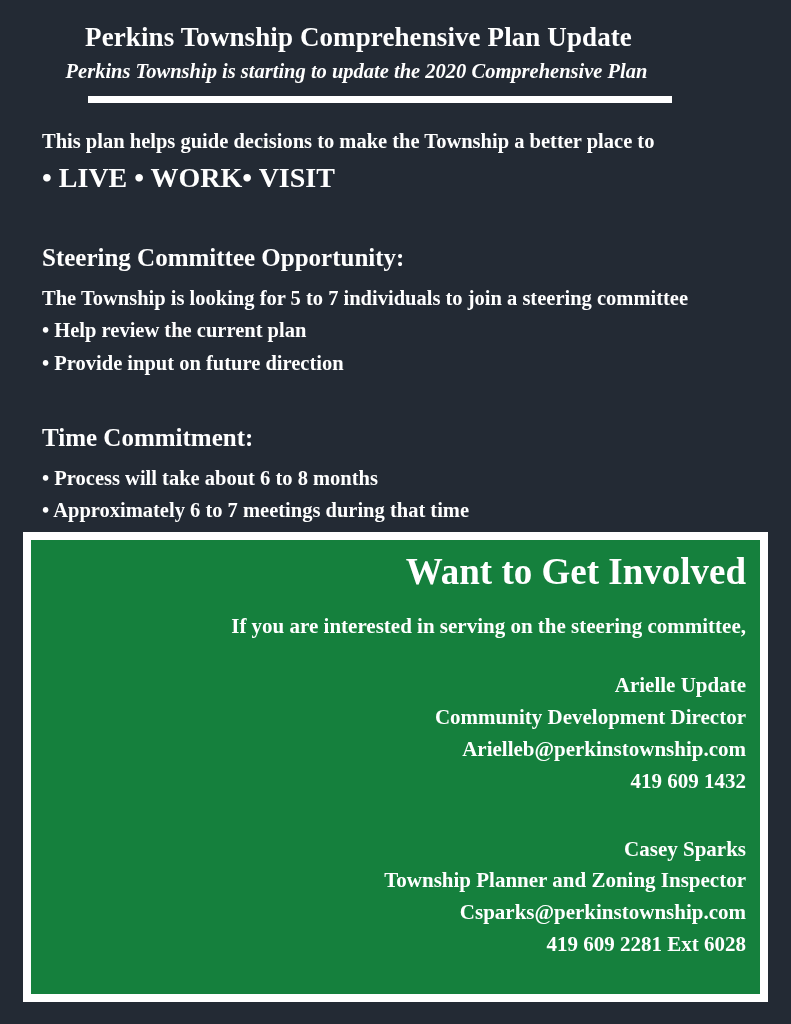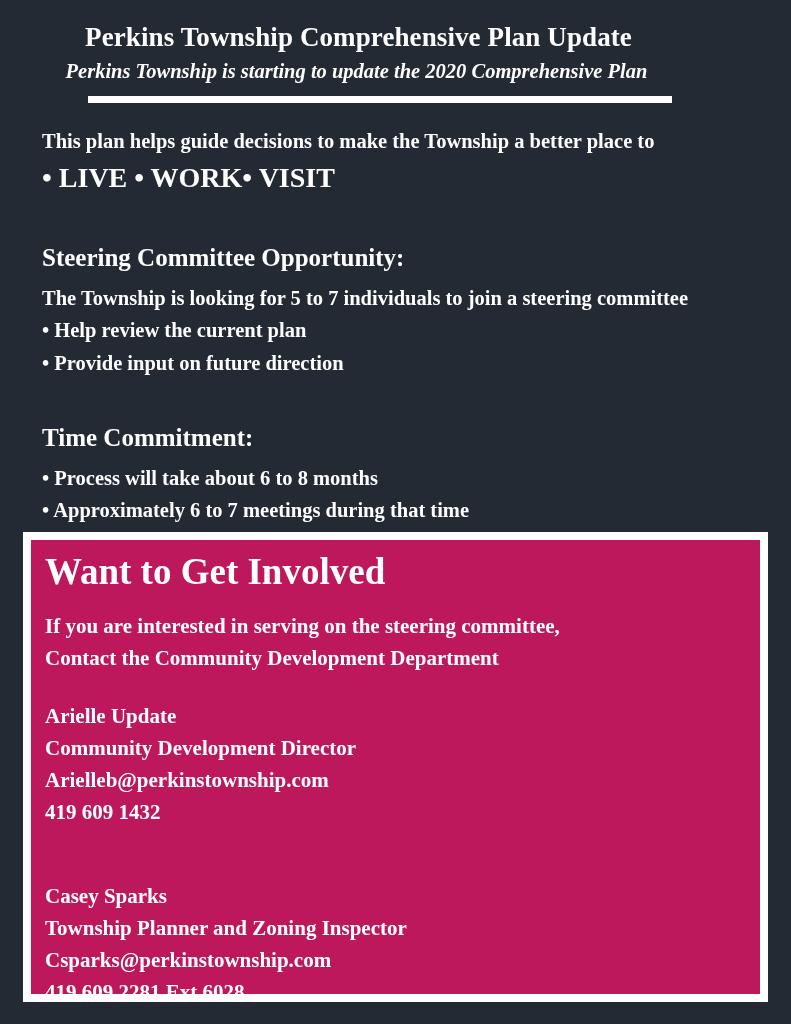--- a/index.html
+++ b/index.html
@@ -86,24 +86,25 @@
   .section-block { margin-top: 0; }
 
   
   .callout {
     position: absolute;
     left: 23px;
     top: 532px;
     width: 745px;
     height: 470px;
     box-sizing: border-box;
-    background: #be185d;
+    background: #15803d;
     border: 8px solid #ffffff;
-    text-align: left;
+    text-align: right;
     overflow: hidden;
+    padding-left: 28px;
   }
   .callout-inner {
     padding: 8px 14px 0 14px;
   }
   .callout-title {
     font-size: 37px;
     font-weight: bold;
     line-height: 1.2;
     margin: 0;
     padding-top: 2px;
@@ -120,21 +121,21 @@
   .contact-block {
     margin-top: 27px;
   }
   .contact-line {
     font-size: 21px;
     font-weight: bold;
     line-height: 1.52;
     white-space: pre;
   }
   .contact-block.second {
-    margin-top: 52px;
+    margin-top: 36px;
   }
 </style>
 </head>
 <body>
 
 <div class="poster">
 
   <div class="header">
     <h1 class="poster-title">Perkins Township Comprehensive Plan Update</h1>
     <div class="poster-subtitle">Perkins Township is starting to update the 2020 Comprehensive Plan</div>
@@ -170,21 +171,20 @@
     </div>
 
   </div>
 
   <div class="callout">
     <div class="callout-inner">
       <div class="callout-title">Want to Get Involved</div>
 
       <div class="callout-lead">
         <div class="callout-lead-line">If you are interested in serving on the steering committee,</div>
-        <div class="callout-lead-line">Contact the Community Development Department</div>
       </div>
 
       <div class="contact-block">
         <div class="contact-line">Arielle Update</div>
         <div class="contact-line">Community Development Director</div>
         <div class="contact-line">Arielleb@perkinstownship.com</div>
         <div class="contact-line">419 609 1432</div>
       </div>
 
       <div class="contact-block second">

